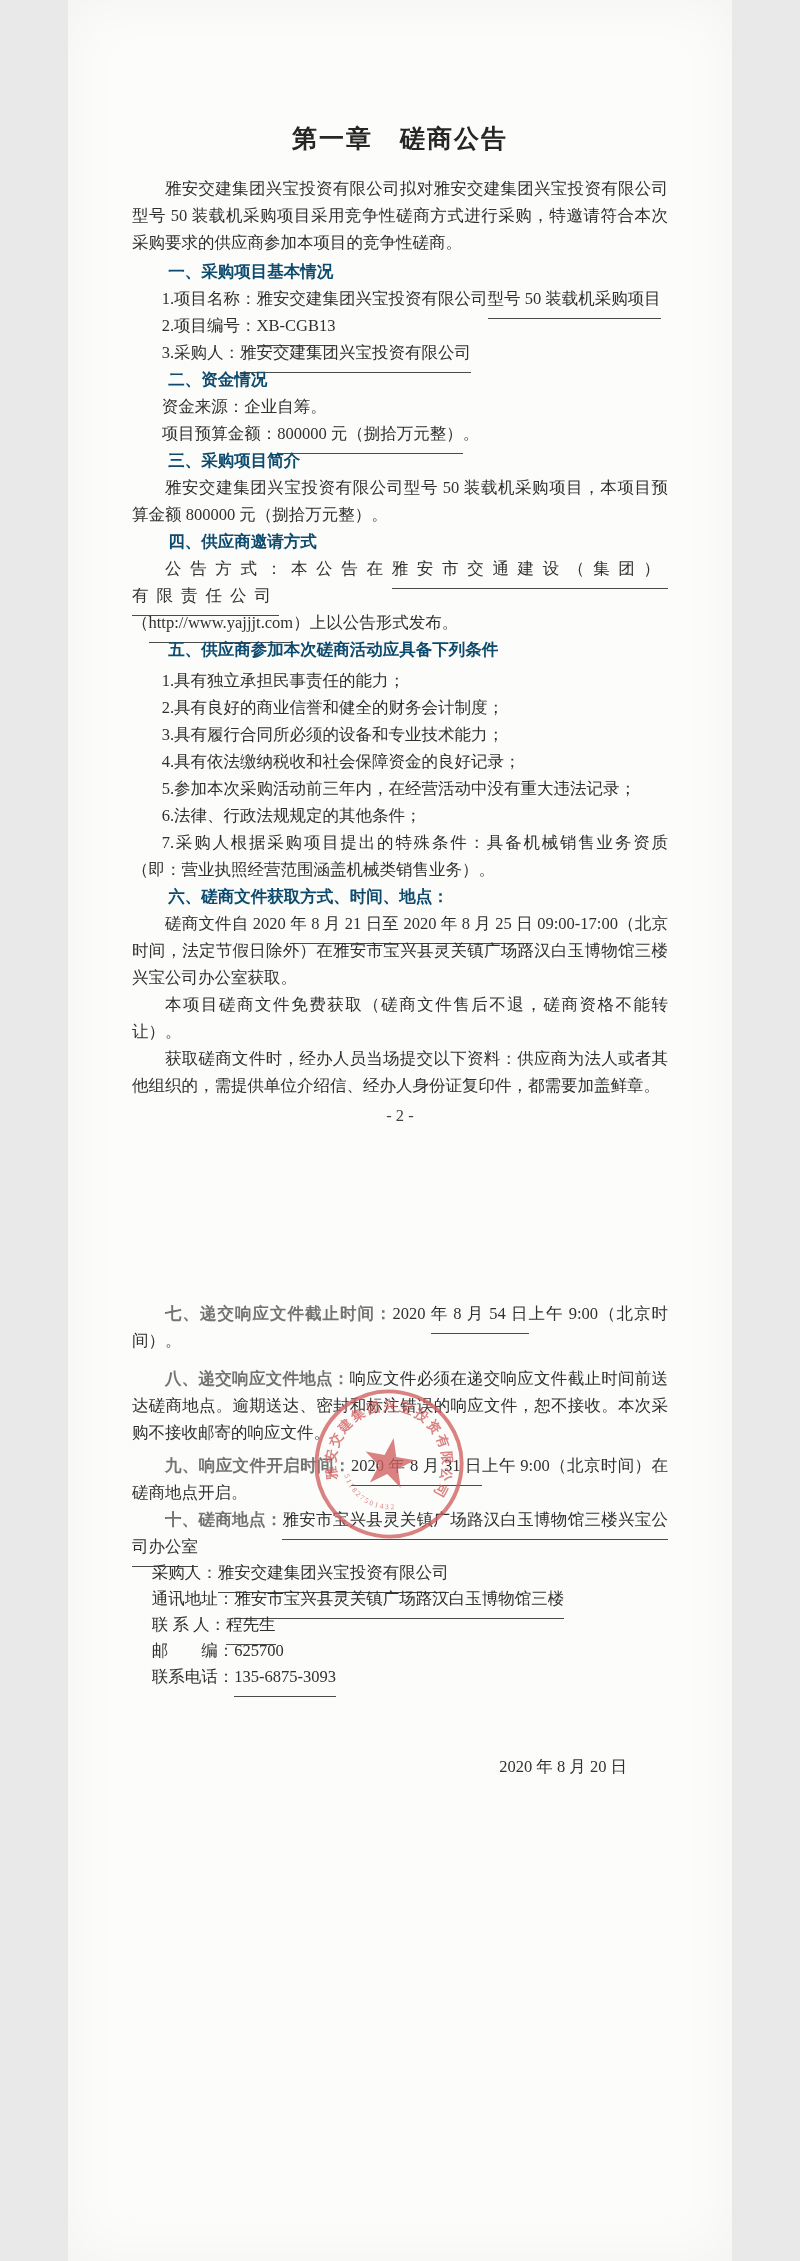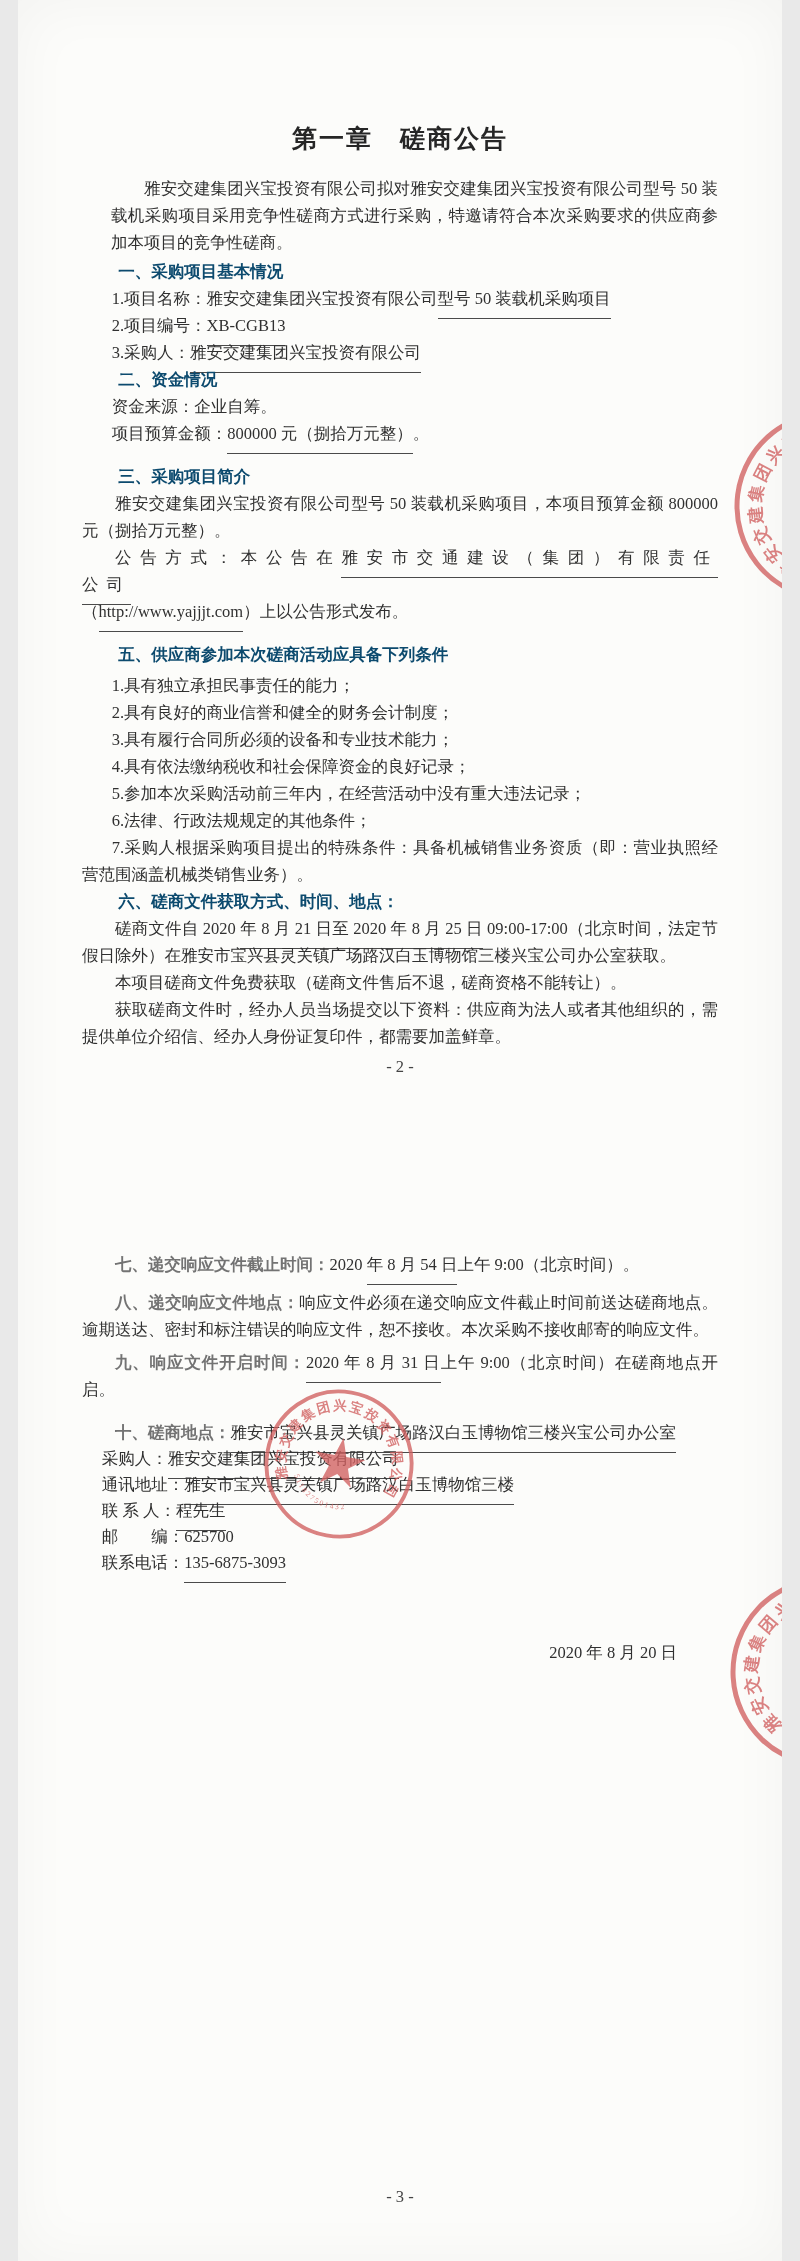--- a/index.html
+++ b/index.html
@@ -1,18 +1,18 @@
 <!DOCTYPE html>
 <html><head>
 <meta charset="utf-8">
 <style>
   html,body{margin:0;padding:0;background:#e9e9e9;}
   .page{
     position:relative;
-    width:764px;
+    width:664px;
     height:2261px;
     margin:0 auto;
     background:#fcfcfa;
     overflow:hidden;
     font-family:"Liberation Serif","DejaVu Serif",serif;
     color:#303030;
     box-shadow:inset 0 0 60px rgba(0,0,0,0.04);
   }
   .content{
     padding:121px 64px 0 64px;
@@ -23,36 +23,36 @@
   .doc-title{
     font-size:25px;
     line-height:34px;
     font-weight:bold;
     text-align:center;
     letter-spacing:2px;
     color:#262626;
     font-family:"Liberation Sans","DejaVu Sans",sans-serif;
   }
   .para{ text-indent:2em; }
-  .intro{ margin-top:20px;margin-left:29px; }
+  .intro{ margin-top:20px; }
   .heading{
     font-weight:bold;
     text-indent:2.2em;
     color:#0c4a6e;
     font-family:"Liberation Sans","DejaVu Sans",sans-serif;
   }
   .item{ text-indent:1.8em; }
   .ul{ border-bottom:1px solid #4a4a4a; padding-bottom:10px; }
   .blabel{
     font-weight:bold;
     font-family:Liberation Serif, serif;
     color:#737373;
   }
   .mt2{margin-top:2px;} .mt3{margin-top:3px;} .mt4{margin-top:4px;}
-  .mt6{margin-top:6px;} .mt7{margin-top:7px;} .mt8{margin-top:16px;}
+  .mt6{margin-top:6px;} .mt7{margin-top:7px;} .mt8{margin-top:0;}
   .mt11{margin-top:11px;}
   .spaced-line{ letter-spacing:8px; text-indent:2em; }
   .pagenum{ text-align:center; color:#444; }
   .s7-start{ margin-top:171px; }
   .contact-line{ text-indent:1.2em; line-height:26px; }
   .date-line{ text-align:right; padding-right:41px; margin-top:63px; }
   .page3num{ margin-top:517px; }
   .seal{
     position:absolute;
     color:#d16060;
@@ -79,20 +79,21 @@
     <div class="item"><span>2.项目编号：</span><span class="ul">XB-CGB13</span></div>
     <div class="item"><span>3.采购人：</span><span class="ul">雅安交建集团兴宝投资有限公司</span></div>
 
     <div class="heading">二、资金情况</div>
     <div class="item">资金来源：企业自筹。</div>
     <div class="item"><span>项目预算金额：</span><span class="ul">800000 元（捌拾万元整）</span><span>。</span></div>
 
     <div class="heading mt8">三、采购项目简介</div>
     <div class="para">雅安交建集团兴宝投资有限公司型号 50 装载机采购项目，本项目预算金额 800000 元（捌拾万元整）。</div>
 
+    <div class="heading">四、供应商邀请方式</div>
     <div class="spaced-line"><span>公告方式：本公告在</span><span class="ul">雅安市交通建设（集团）有限责任公司</span></div>
     <div><span>（</span><span class="ul">http://www.yajjjt.com</span><span>）上以公告形式发布。</span></div>
 
     <div class="heading mt8">五、供应商参加本次磋商活动应具备下列条件</div>
     <div class="item mt4">1.具有独立承担民事责任的能力；</div>
     <div class="item">2.具有良好的商业信誉和健全的财务会计制度；</div>
     <div class="item">3.具有履行合同所必须的设备和专业技术能力；</div>
     <div class="item">4.具有依法缴纳税收和社会保障资金的良好记录；</div>
     <div class="item">5.参加本次采购活动前三年内，在经营活动中没有重大违法记录；</div>
     <div class="item">6.法律、行政法规规定的其他条件；</div>

